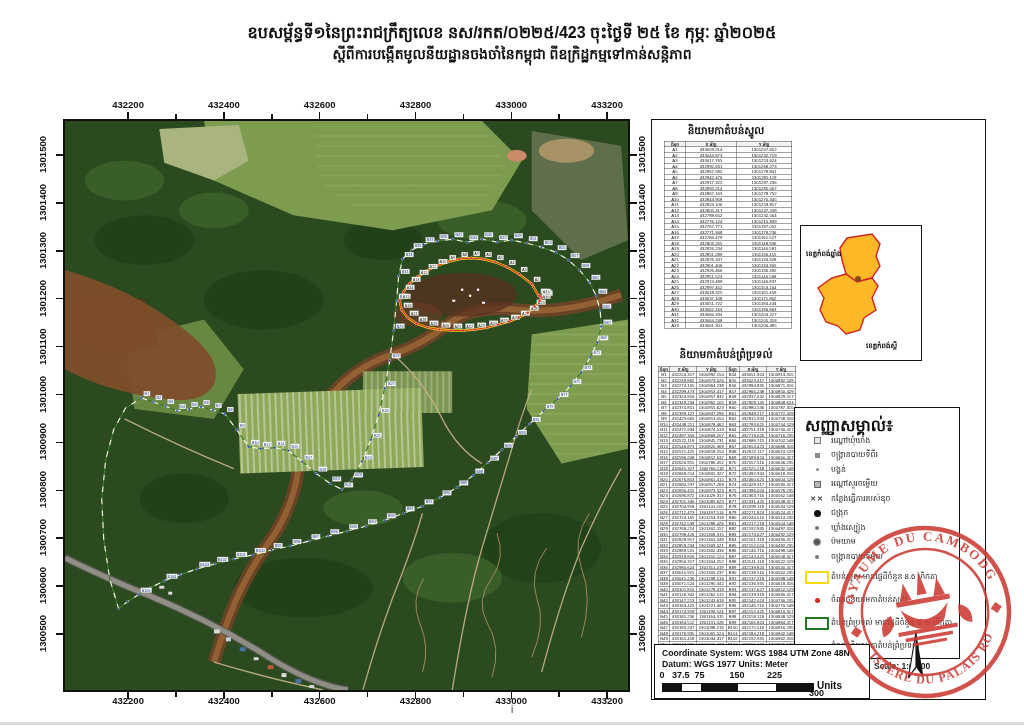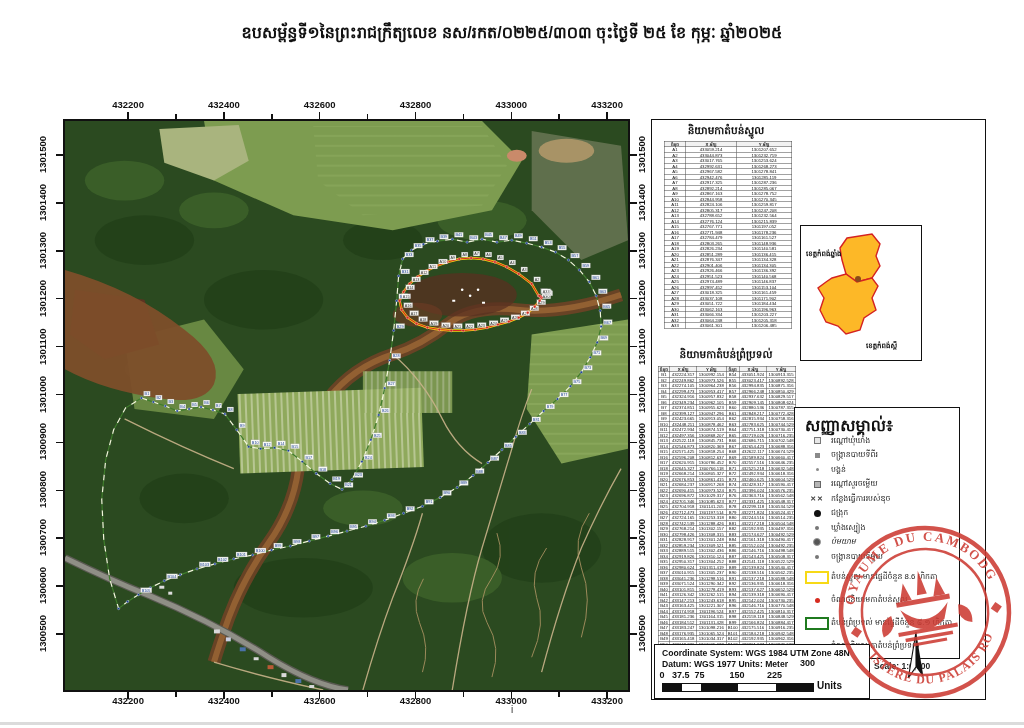--- a/index.html
+++ b/index.html
@@ -54,21 +54,22 @@
   #stamp{position:absolute;opacity:0.88;pointer-events:none;}
   #footer-i{position:absolute;left:482px;top:704px;width:60px;text-align:center;font-size:10px;color:#333;}
   #scan-edge{position:absolute;left:0;top:722px;width:1024px;height:3px;background:#bdbdbd;opacity:.55;}
 </style>
 </head>
 <body>
 
 <div id="sheet">
 
   <div id="hdr">
-    <div class="l1">ឧបសម្ព័ន្ធទី១នៃព្រះរាជក្រឹត្យលេខ នស/រកត/០២២៥/៣០៣ ចុះថ្ងៃទី ២៥ ខែ កុម្ភៈ ឆ្នាំ២០២៥</div>
+    <div class="l1">ឧបសម្ព័ន្ធទី១នៃព្រះរាជក្រឹត្យលេខ នស/រកត/០២២៥/423 ចុះថ្ងៃទី ២៥ ខែ កុម្ភៈ ឆ្នាំ២០២៥</div>
+    <div class="l2">ស្តីពីការបង្កើតមូលនីយដ្ឋានចងចាំនៃកម្ពុជា ពីឧក្រិដ្ឋកម្មទៅកាន់សន្តិភាព</div>
   </div>
 
   <div id="map-frame">
     <svg id="map-svg" viewBox="0 0 567 573" preserveAspectRatio="none">
       <defs>
         <pattern id="rows" width="6" height="8" patternUnits="userSpaceOnUse">
           <rect width="6" height="8" fill="#8fa95c"></rect>
             <rect x="2.5" width="1" height="8" fill="#dfe3c8"></rect>
         </pattern>
         <pattern id="fields" width="14" height="10" patternUnits="userSpaceOnUse">
@@ -1229,21 +1230,21 @@
               <span class="sym-dot-large"></span>
             </span>
             <span class="leg-lab">ជង្រុក</span>
           </div>
           <div class="leg-item" style="top: 113px; height: 13px; font-family: Liberation Mono, monospace;">
             <span class="leg-sym">
               <span class="sym-dot-medium"></span>
             </span>
             <span class="leg-lab">ឃ្លាំងស្បៀង</span>
           </div>
-          <div class="leg-item" style="top: 127.5px; height: 13px; font-style: italic;">
+          <div class="leg-item" style="top: 127.5px; height: 13px;">
             <span class="leg-sym">
               <span class="sym-dot-ring"></span>
             </span>
             <span class="leg-lab">ប៉មយាម</span>
           </div>
           <div class="leg-item" style="top: 142px; height: 13px;">
             <span class="leg-sym">
               <span class="sym-dot-medium"></span>
             </span>
             <span class="leg-lab">ចង្ក្រានបាយទីមួយ</span>
@@ -1277,21 +1278,21 @@
 
     <div class="box" style="left:2px;top:524px;width:216px;height:55px;">
       <div id="info-line1" style="top:3px;">Coordinate System: WGS 1984 UTM Zone 48N</div>
       <div id="info-line2" style="top:14px;">Datum: WGS 1977 Units: Meter</div>
       <div id="sb-labels">
           <div class="sb-label" style="left: -5px; top: 25px; width: 24px; text-align: center;">0</div>
           <div class="sb-label" style="left: 13.75px; top: 25px; width: 24px; text-align: center;">37.5</div>
           <div class="sb-label" style="left: 32.5px; top: 25px; width: 24px; text-align: center;">75</div>
           <div class="sb-label" style="left: 70px; top: 25px; width: 24px; text-align: center;">150</div>
           <div class="sb-label" style="left: 107.5px; top: 25px; width: 24px; text-align: center;">225</div>
-          <div class="sb-label" style="left: 145px; top: 13px; width: 24px; text-align: left;">300</div>
+          <div class="sb-label" style="left: 145px; top: 43px; width: 24px; text-align: right;">300</div>
         </div>
       <div id="scalebar" style="left:7px;top:38px;width:150px;">
           <div class="sb-seg" style="left: 0px; width: 18.75px; background: rgb(17, 17, 17);"></div>
           <div class="sb-seg" style="left: 18.75px; width: 18.75px; background: rgb(255, 255, 255);"></div>
           <div class="sb-seg" style="left: 37.5px; width: 37.5px; background: rgb(17, 17, 17);"></div>
           <div class="sb-seg" style="left: 75px; width: 37.5px; background: rgb(255, 255, 255);"></div>
           <div class="sb-seg" style="left: 112.5px; width: 37.5px; background: rgb(17, 17, 17);"></div>
         </div>
       <div id="sb-unit" style="left:162px;top:35px;">Units</div>
     </div>

